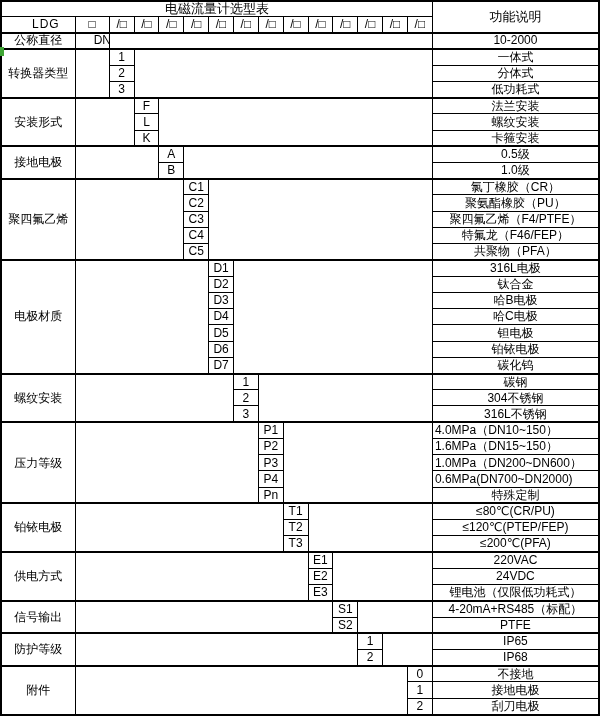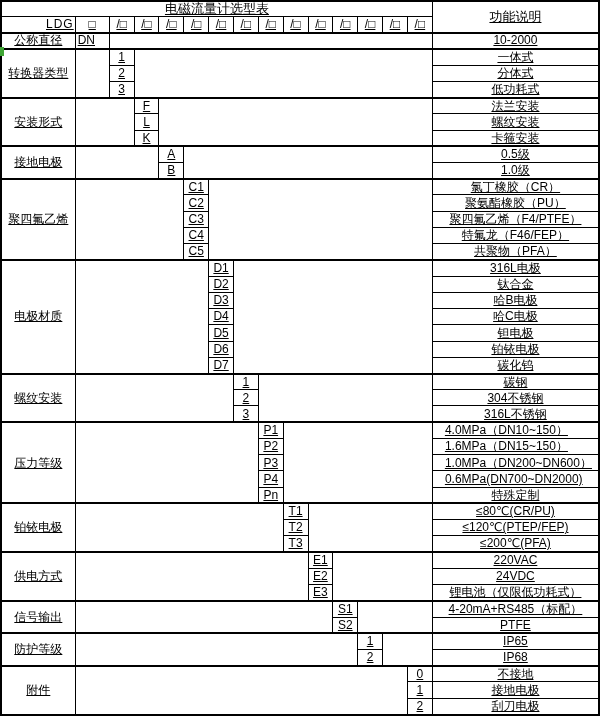--- a/index.html
+++ b/index.html
@@ -1,16 +1,16 @@
 <!DOCTYPE html>
 <html><head>
 <meta charset="utf-8">
 <style>
   html,body{margin:0;padding:0;background:#ffffff;}
-  .page{position:relative;width:600px;height:716px;background:#ffffff;text-decoration:underline;}
+  .page{position:relative;width:600px;height:716px;background:#ffffff;}
   table.selector{
     border-collapse:collapse;
     table-layout:fixed;
     width:600px;height:716px;
     border:2px solid #000;
     background:#fff;
     color:#000;
     font-family:"Liberation Sans","DejaVu Sans",sans-serif;
     font-size:12px;
   }
@@ -20,23 +20,23 @@
     text-align:center;
     vertical-align:middle;
     overflow:hidden;
     white-space:nowrap;
     line-height:1.05;
   }
   tr{height:16px;}
   tr.title-row{height:15px;}
   tr.group-start > td{border-top:2px solid #000;}
   td.title{font-size:13px;}
-  td.model{text-align:right;padding-left:16px;letter-spacing:1px;}
-  td.dn{text-align:left;padding-left:2px;}
-  td.left{text-align:left;padding-left:12px;}
+  td.model{text-align:center;padding-left:16px;letter-spacing:1px;}
+  td.dn{text-align:left;padding-left:18px;}
+  td.left{text-align:left;padding-left:2px;}
   td.label{}
   col.c-label{width:74px;}
   col.c-first{width:34px;}
   col.c-code{width:24.8px;}
   col.c-desc{width:166px;}
   .artifact{position:absolute;left:0;top:47px;width:4px;height:9px;}
 </style>
 </head>
 <body>
 

